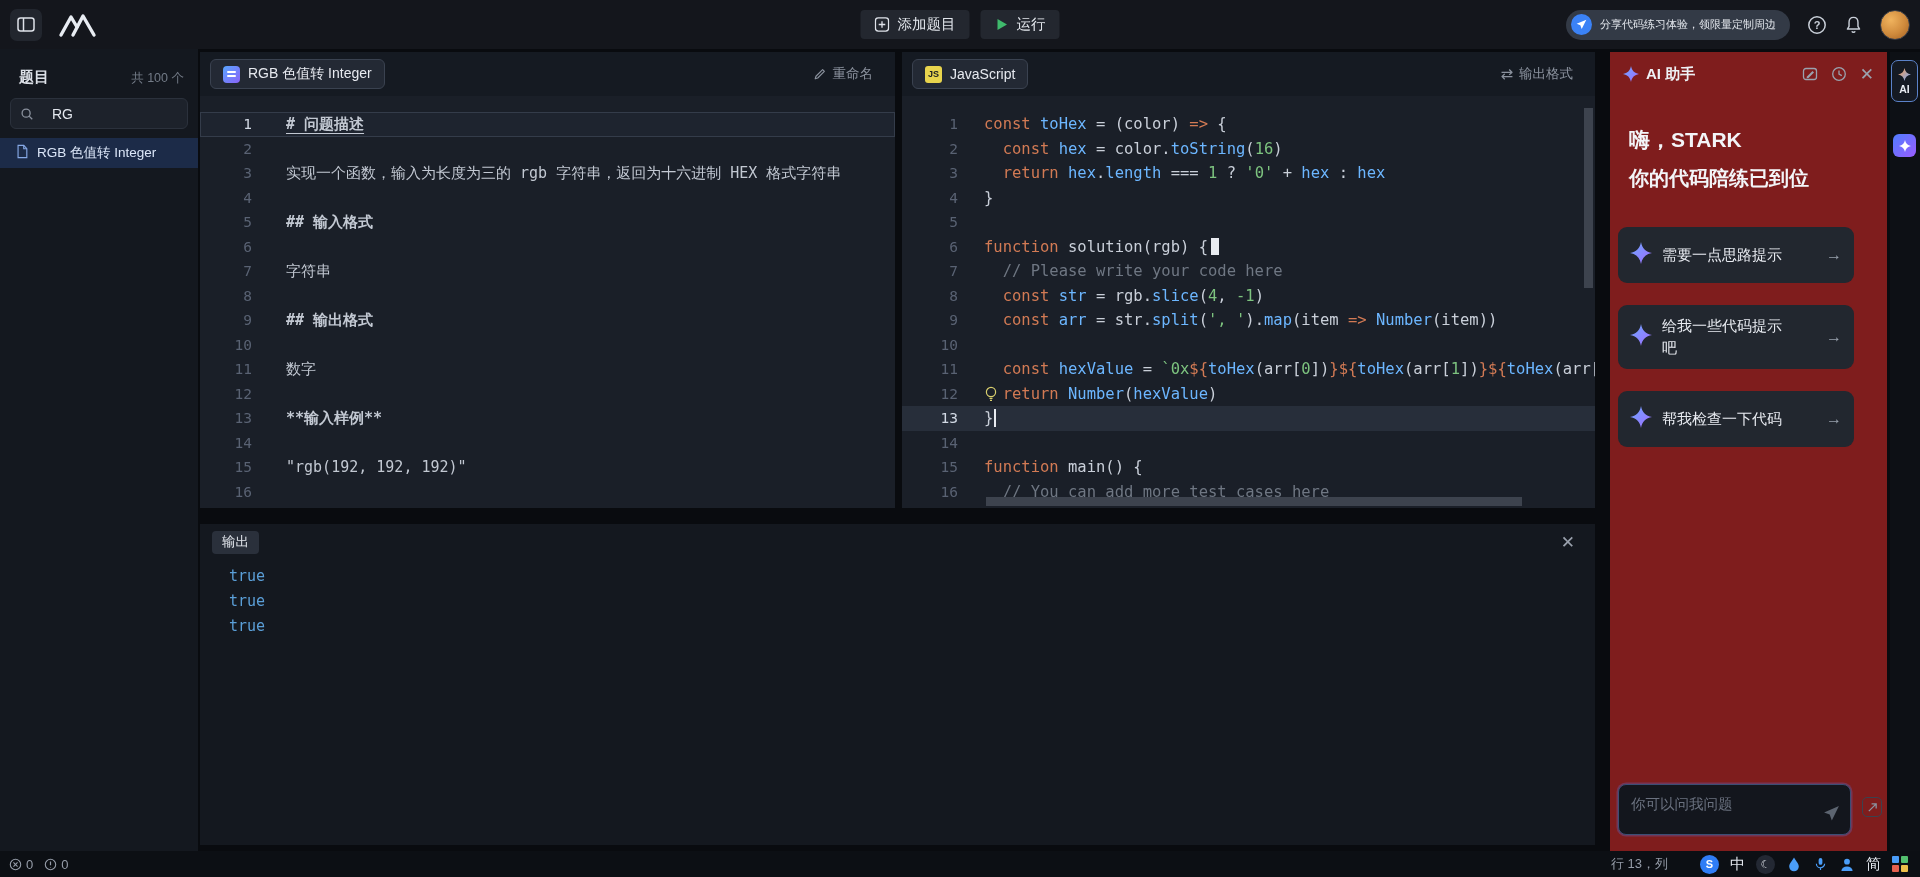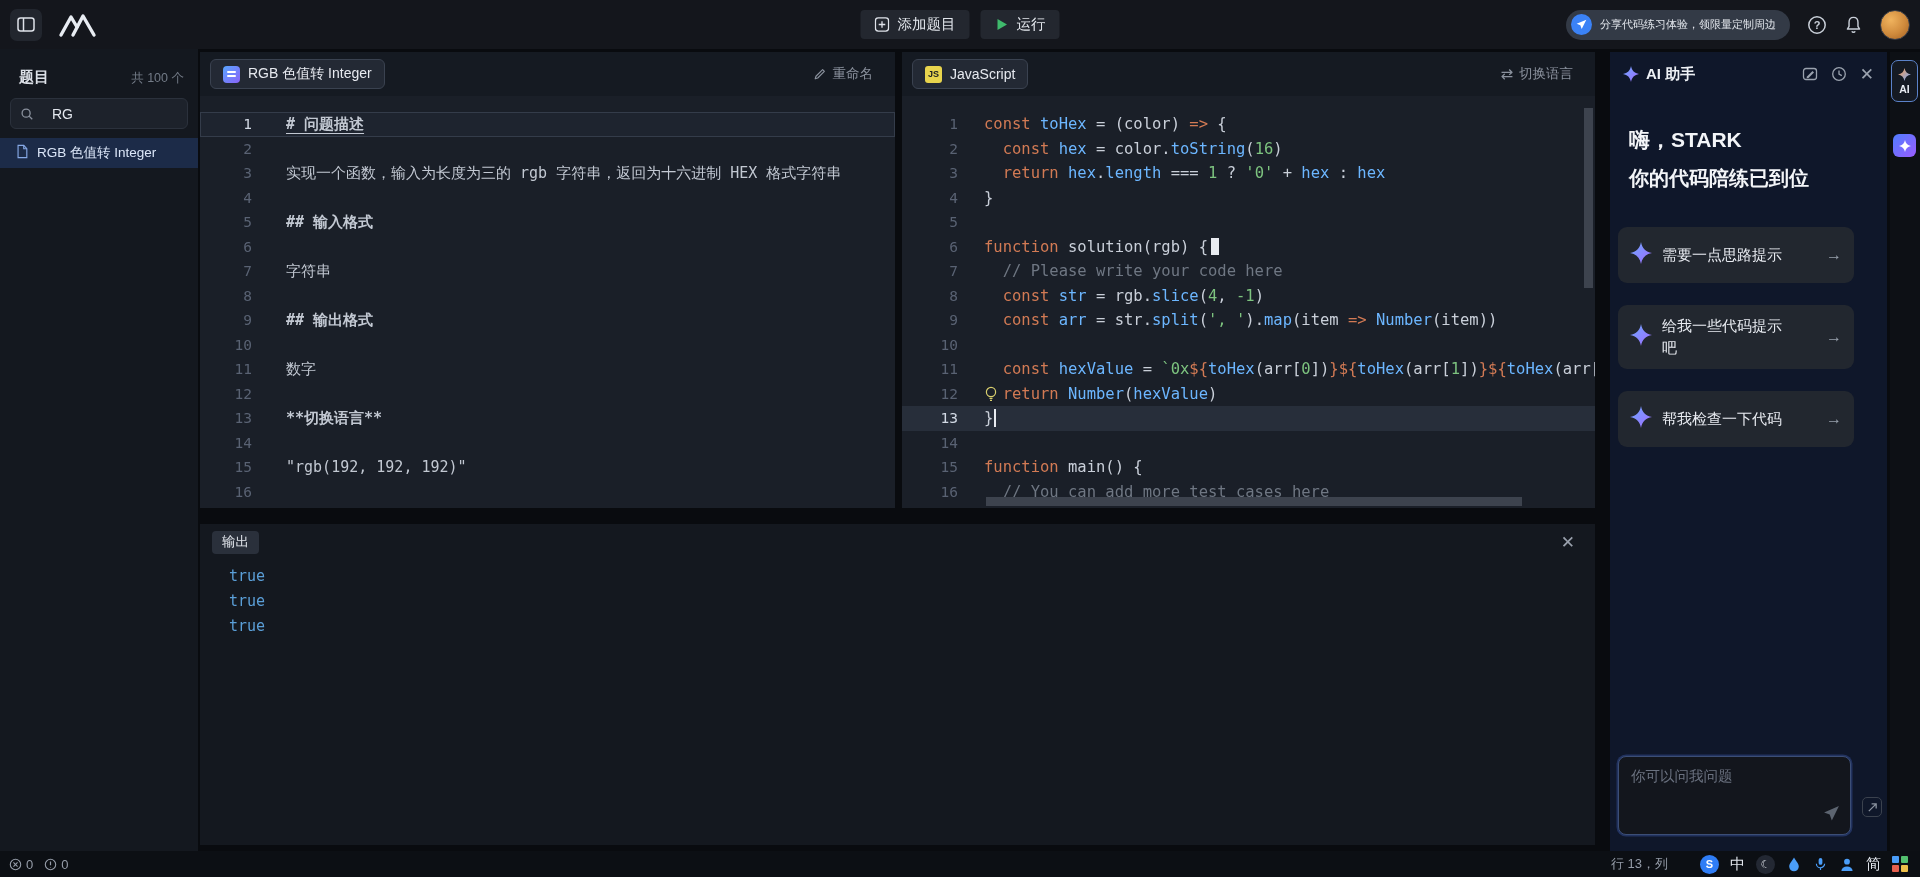--- a/index.html
+++ b/index.html
@@ -86,35 +86,35 @@
   .panel-output { left:200px; top:524px; width:1395px; height:321px; background:#14181f; }
   .ohead { height:36px; display:flex; align-items:center; padding:0 20px 0 12px; }
   .otab { height:23px; padding:0 10px; background:#2a303b; border-radius:4px; color:#e2e6ec;
     font-size:13.5px; display:flex; align-items:center; cursor:pointer; }
   .oclose { margin-left:auto; color:#99a0ac; font-size:17px; line-height:1; cursor:pointer; }
   .obody { padding:7px 0 0 29px; }
   .oline { height:25px; font-family:"DejaVu Sans Mono","Liberation Mono",monospace; font-size:15px;
     color:var(--c-output_value); }
 
   
-  .panel-ai { left:1610px; top:52px; width:277px; height:799px; background:#0f172a; overflow:visible; }
+  .panel-ai { left:1610px; top:52px; width:277px; height:799px; background:#7f1d1d; overflow:visible; }
   .ahead { height:44px; display:flex; align-items:center; gap:7px; padding:0 13px 0 13px; }
   .ahead-title { font-size:15px; font-weight:700; color:#eef1f5; }
   .ahead-acts { margin-left:auto; display:flex; align-items:center; gap:13px; color:#9aa2ae; }
   .ahead-acts > span { cursor:pointer; display:flex; align-items:center; }
   .aclose { font-size:17px; line-height:1; }
   .greet { position:absolute; left:19px; top:74px; }
   .greet-1 { font-size:21px; font-weight:700; color:#f3f5f8; }
   .greet-2 { font-size:20px; font-weight:700; color:#f3f5f8; margin-top:11px; }
   .cards { position:absolute; left:8px; top:175px; width:236px; display:flex; flex-direction:column; gap:22px; }
   .card { background:#22272f; border-radius:9px; min-height:56px; padding:10px 12px; display:flex;
     align-items:center; gap:10px; cursor:pointer; }
   .card-label { font-size:15px; color:#e8ebf1; max-width:128px; line-height:1.45; }
   .card-arrow { margin-left:auto; color:#99a1ad; font-size:16px; }
-  .ai-input { position:absolute; left:8px; bottom:16px; width:233px; height:79px; background:#13161d;
+  .ai-input { position:absolute; left:8px; bottom:16px; width:233px; height:51px; background:#13161d;
     border:1px solid #3c4e75; border-radius:8px; box-shadow:0 0 0 1.5px rgba(86,132,255,.25);
     padding:10px 12px; cursor:text; }
   .ai-ph { font-size:14.5px; color:#6b7280; }
   .send { position:absolute; right:10px; bottom:8px; cursor:pointer; }
   .expand-btn { position:absolute; left:252px; top:745px; width:20px; height:20px; border:1px solid #3b424e;
     border-radius:5px; display:flex; align-items:center; justify-content:center; cursor:pointer; }
   .watermark { position:absolute; left:14px; top:778px; font-size:24px; color:#c7cdd7; opacity:.92;
     white-space:nowrap; z-index:5; pointer-events:none;margin-top:47px; }
 
   
@@ -282,21 +282,21 @@
       <div class="mrow">
         <span class="gut">11</span>
         <span class="ltext md-t">数字</span>
       </div>
       <div class="mrow">
         <span class="gut">12</span>
         <span class="ltext md-e"></span>
       </div>
       <div class="mrow">
         <span class="gut">13</span>
-        <span class="ltext md-b">**切换语言**</span>
+        <span class="ltext md-b">**输入样例**</span>
       </div>
       <div class="mrow">
         <span class="gut">14</span>
         <span class="ltext md-e"></span>
       </div>
       <div class="mrow">
         <span class="gut">15</span>
         <span class="ltext md-t">"rgb(192, 192, 192)"</span>
       </div>
       <div class="mrow">
@@ -307,21 +307,21 @@
 </div>
 
 <div class="panel panel-code">
   <div class="phead">
     <div class="chip">
       <span class="js-badge">JS</span>
       <span>JavaScript</span>
     </div>
     <div class="head-act">
       <span style="font-size:15px;">⇄</span>
-      <span>切换语言</span>
+      <span>输出格式</span>
     </div>
   </div>
   <div class="lines" id="code-lines">
       <div class="crow">
         <span class="gut">1</span>
         <span class="ltext"><span class="w-k">const </span><span class="w-v">toHex</span><span class="w-p"> = (</span><span class="w-p">color</span><span class="w-p">) </span><span class="w-k">=&gt;</span><span class="w-p"> {</span></span>
       </div>
       <div class="crow">
         <span class="gut">2</span>
         <span class="ltext"><span class="w-p">  </span><span class="w-k">const </span><span class="w-v">hex</span><span class="w-p"> = color.</span><span class="w-v">toString</span><span class="w-p">(</span><span class="w-s">16</span><span class="w-p">)</span></span>

